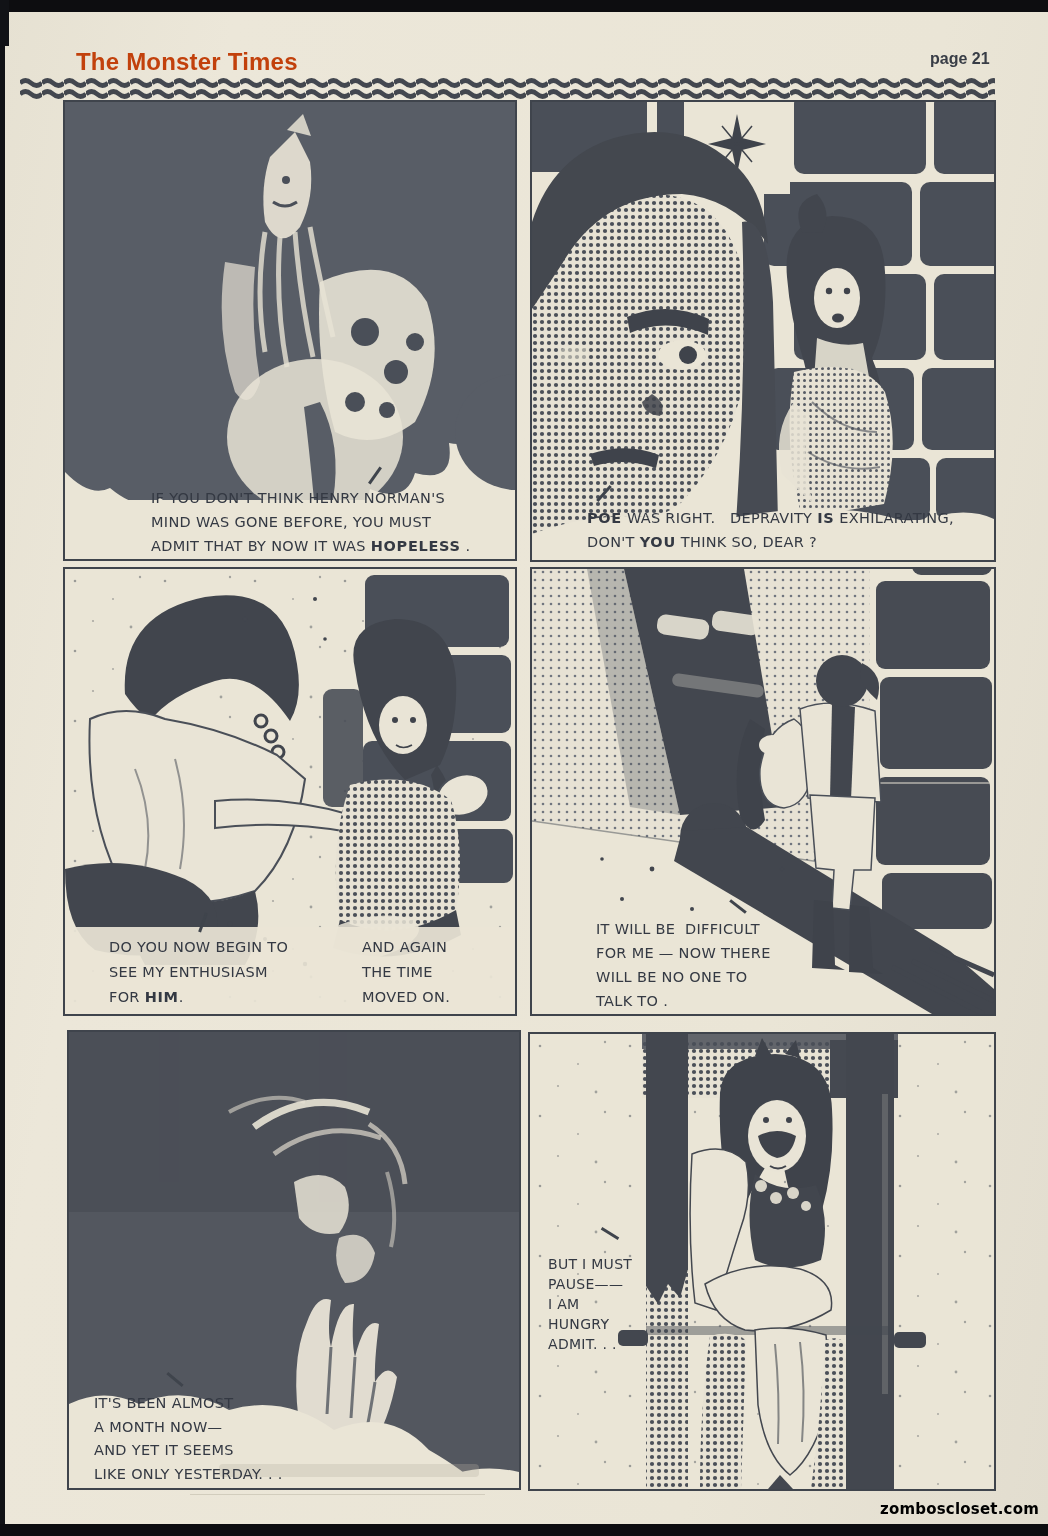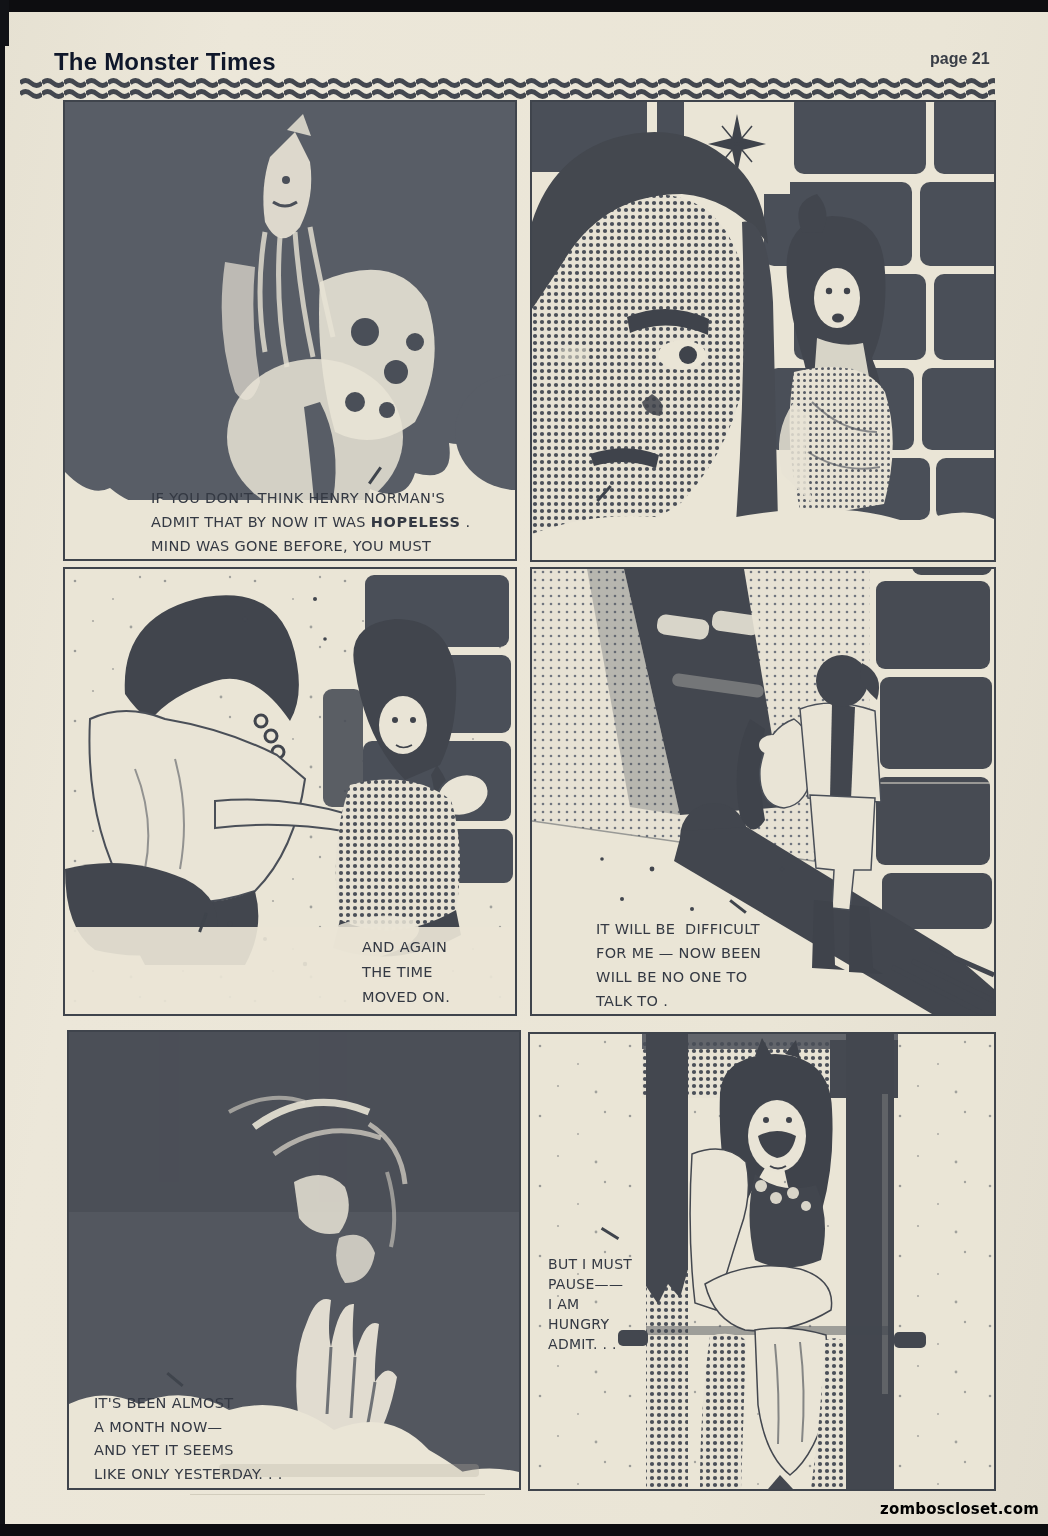--- a/index.html
+++ b/index.html
@@ -6,22 +6,22 @@
   body{
     width:1048px;height:1536px;position:relative;overflow:hidden;
     background:linear-gradient(100deg,#e6e1d2,#ece7d9 18%,#eae5d6 72%,#e2ddcf);
     font-family:"DejaVu Sans",sans-serif;
   }
   .bar-top{position:absolute;left:0;top:0;width:1048px;height:12px;background:#0d0d10}
   .bar-bottom{position:absolute;left:0;top:1524px;width:1048px;height:12px;background:#0d0d10}
   .edge-left{position:absolute;left:0;top:0;width:5px;height:1536px;background:#111216}
   .corner-blot{position:absolute;left:0;top:0;width:9px;height:46px;background:#111216}
 
-  .hdr-title{position:absolute;left:54px;top:48px;font-family:"Liberation Sans",sans-serif;
-    font-weight:bold;font-size:24px;color:#0f172a;letter-spacing:.2px}
+  .hdr-title{position:absolute;left:76px;top:48px;font-family:"Liberation Sans",sans-serif;
+    font-weight:bold;font-size:24px;color:#c2410c;letter-spacing:.2px}
   .hdr-page{position:absolute;left:930px;top:50px;font-family:"Liberation Sans",sans-serif;
     font-weight:bold;font-size:16px;color:#383d46}
   .wavy{position:absolute;left:20px;top:77px;width:975px;height:24px}
 
   .panel{position:absolute;border:2px solid #3f444c;background:#fef9c3;overflow:hidden}
   .p1{left:63px;top:100px;width:450px;height:457px}
   .p2{left:530px;top:100px;width:462px;height:458px}
   .p3{left:63px;top:567px;width:450px;height:445px}
   .p4{left:530px;top:567px;width:462px;height:445px}
   .p5{left:67px;top:1030px;width:450px;height:456px}
@@ -103,22 +103,22 @@
       <circle cx="290" cy="300" r="10"></circle>
         <circle cx="322" cy="308" r="8"></circle>
         <circle cx="350" cy="240" r="9"></circle>
     </g>
     <path d="M160 160 Q150 230 170 290 Q185 310 195 280 Q185 220 190 165 Z" fill="#e8e3d5" opacity=".7"></path>
     <rect y="398" width="450" height="59" fill="#eae5d6"></rect>
   </svg>
   <div class="tick" style="left:300px;top:372px;transform:rotate(-55deg)"></div>
   <div class="cap" style="left:86px;top:384px">
     <div><span>IF YOU DON'T THINK HENRY NORMAN'S</span></div>
+    <div><span>MIND WAS GONE BEFORE, YOU MUST</span></div>
     <div><span>ADMIT THAT BY NOW IT WAS </span><span class="b">HOPELESS</span><span> .</span></div>
-    <div><span>MIND WAS GONE BEFORE, YOU MUST</span></div>
   </div>
 </div>
 
 <div class="panel p2">
   <svg class="art" viewBox="0 0 462 458" preserveAspectRatio="none">
     <rect width="462" height="458" fill="#eae5d6"></rect>
     <g fill="#4a4f58">
       <rect x="-20" y="-10" width="135" height="80" rx="10"></rect>
         <rect x="125" y="-10" width="122" height="76" rx="10"></rect>
       <rect x="262" y="-8" width="132" height="80" rx="10"></rect>
@@ -152,20 +152,24 @@
     <circle cx="297" cy="189" r="3.2" fill="#3f434b"></circle>
       <circle cx="315" cy="189" r="3.2" fill="#3f434b"></circle>
     <ellipse cx="306" cy="216" rx="6" ry="4.5" fill="#3f434b"></ellipse>
     <path d="M285 236 Q310 246 331 241 L340 292 Q305 302 281 291 Z" fill="#e8e3d5" opacity=".9"></path>
     <path d="M262 270 Q330 254 353 290 Q369 340 352 402 L270 416 Q250 340 262 270 Z" fill="url(#fdots)"></path>
     <path d="M262 300 Q240 330 250 372 L281 402 Q268 352 278 315 Z" fill="#e8e3d5" opacity=".85"></path>
     <path d="M280 300 Q310 330 345 330 M276 350 Q310 372 348 365" stroke="#4a4f58" stroke-width="2" fill="none" opacity=".6"></path>
     <path d="M0 432 Q80 402 170 422 Q300 392 380 422 Q430 402 462 417 L462 458 L0 458 Z" fill="#eae5d6"></path>
   </svg>
   <div class="tick" style="left:62px;top:390px;transform:rotate(-48deg)"></div>
+  <div class="cap" style="left:55px;top:404px">
+    <div><span class="b">POE</span><span> WAS RIGHT.&nbsp;&nbsp;&nbsp;DEPRAVITY </span><span class="b">IS</span><span> EXHILARATING,</span></div>
+    <div><span>DON'T </span><span class="b">YOU</span><span> THINK SO, DEAR ?</span></div>
+  </div>
 </div>
 
 <div class="panel p3">
   <svg class="art" viewBox="0 0 450 445" preserveAspectRatio="none">
     <rect width="450" height="445" fill="#eae5d6"></rect>
     <rect width="450" height="445" fill="url(#spk)"></rect>
     <g fill="#4a4f58">
       <rect x="300" y="6" width="144" height="72" rx="9"></rect>
       <rect x="306" y="86" width="140" height="78" rx="9"></rect>
       <rect x="298" y="172" width="148" height="80" rx="9"></rect>
@@ -198,20 +202,25 @@
       <circle cx="180" cy="50" r="2.2"></circle>
         <circle cx="250" cy="30" r="2"></circle>
         <circle cx="260" cy="70" r="1.8"></circle>
       <circle cx="165" cy="355" r="2.4"></circle>
         <circle cx="200" cy="370" r="2"></circle>
         <circle cx="240" cy="395" r="2.2"></circle>
     </g>
     <rect y="358" width="450" height="87" fill="#eae5d6" opacity=".92"></rect>
   </svg>
   <div class="tick" style="left:128px;top:352px;transform:rotate(-70deg)"></div>
+  <div class="cap" style="left:44px;top:366px;line-height:25px">
+    <div><span>DO YOU NOW BEGIN TO</span></div>
+    <div><span>SEE MY ENTHUSIASM</span></div>
+    <div><span>FOR </span><span class="b">HIM</span><span>.</span></div>
+  </div>
   <div class="cap" style="left:297px;top:366px;line-height:25px">
     <div><span>AND AGAIN</span></div>
     <div><span>THE TIME</span></div>
     <div><span>MOVED ON.</span></div>
   </div>
 </div>
 
 <div class="panel p4">
   <svg class="art" viewBox="0 0 462 445" preserveAspectRatio="none">
     <rect width="462" height="445" fill="#eae5d6"></rect>
@@ -247,21 +256,21 @@
       <circle cx="120" cy="300" r="2.4"></circle>
         <circle cx="90" cy="330" r="2"></circle>
         <circle cx="250" cy="300" r="2.2"></circle>
       <circle cx="160" cy="340" r="2"></circle>
         <circle cx="70" cy="290" r="1.8"></circle>
     </g>
   </svg>
   <div class="tick" style="left:196px;top:336px;transform:rotate(38deg)"></div>
   <div class="cap" style="left:64px;top:348px">
     <div><span>IT WILL BE&nbsp;&nbsp;DIFFICULT</span></div>
-    <div><span>FOR ME — NOW BEEN</span></div>
+    <div><span>FOR ME — NOW THERE</span></div>
     <div><span>WILL BE NO ONE TO</span></div>
     <div><span>TALK TO .</span></div>
   </div>
 </div>
 
 <div class="panel p5">
   <svg class="art" viewBox="0 0 450 456" preserveAspectRatio="none">
     <rect width="450" height="456" fill="#53575f"></rect>
     <rect width="450" height="180" fill="#4b4f57"></rect>
     <rect x="250" width="28" height="170" fill="#4b4f57" opacity=".7"></rect>

